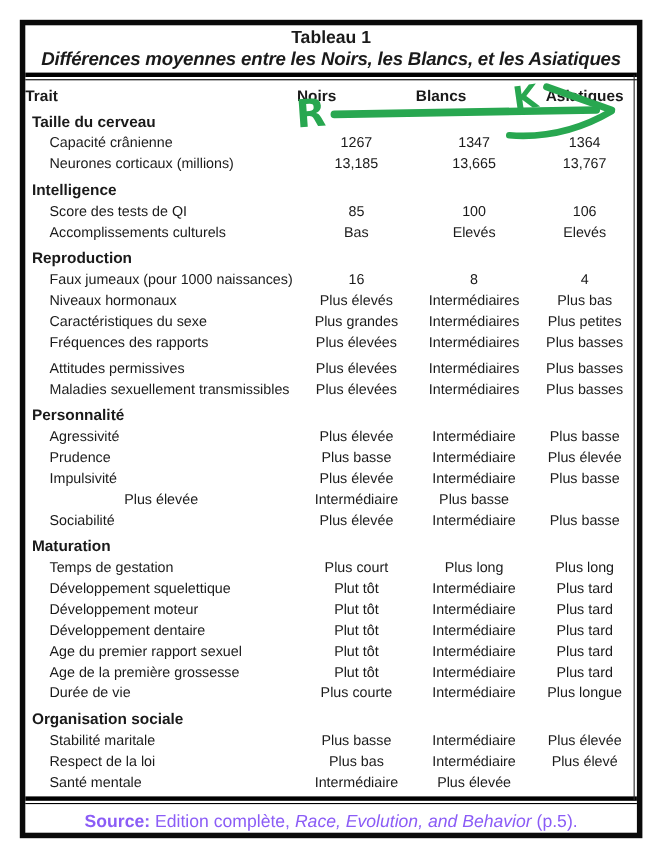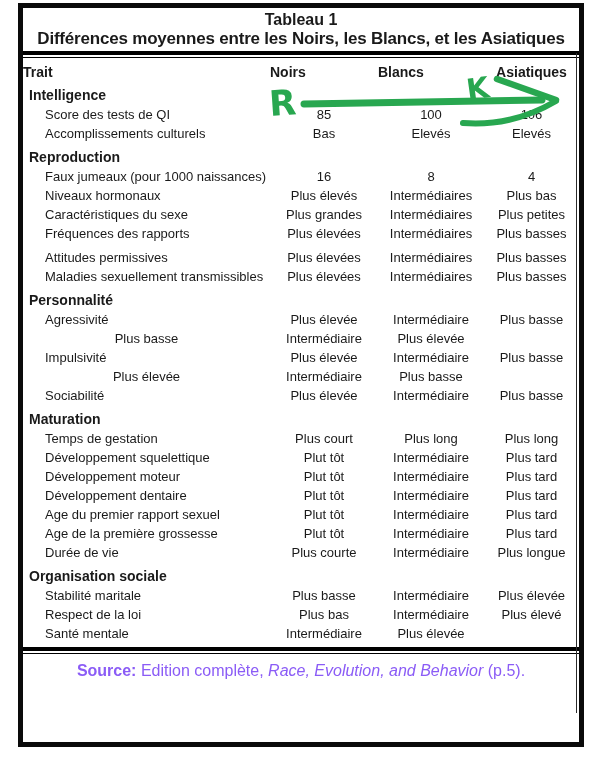--- a/index.html
+++ b/index.html
@@ -6,30 +6,30 @@
     margin: 0; padding: 0;
     width: 601px; height: 775px;
     background: #ffffff;
     overflow: hidden;
     font-family: "Liberation Sans", sans-serif;
     color: #1a1a1a;
   }
   .page { position: relative; width: 601px; height: 775px; }
 
   .frame {
-    position: absolute; left: 18px; top: 3px;
+    position: absolute; left: 18px; top: 18px;
     width: 566px; height: 744px;
     box-sizing: border-box;
     border: 5px solid #0a0a0a;
     background: #fff;
   }
 
   .title-block { text-align: center; padding-top: 2px; }
   .t1 { font-size: 16px; font-weight: bold; line-height: 19px; }
-  .t2 { font-size: 17px; font-weight: bold; line-height: 20px; letter-spacing: -0.2px; }
+  .t2 { font-size: 17px; font-weight: bold; line-height: 20px; letter-spacing: -0.2px; font-style: italic; }
 
   .rule-double {
     margin-top: 2px;
     border-top: 4px solid #000;
     border-bottom: 1px solid #000;
     height: 2px;
   }
   .rule-double.bottom { margin-top: 4px; }
 
   .grid-row {
@@ -89,20 +89,35 @@
 
     <div class="grid-row header-row">
       <div class="col-label">Trait</div>
       <div class="col-val">Noirs</div>
       <div class="col-val">Blancs</div>
       <div class="col-val last">Asiatiques</div>
     </div>
 
     <div id="sections">
         <div class="section">
+          <div class="section-header">Taille du cerveau</div>
+          <div class="grid-row row">
+            <div class="label">Capacité crânienne</div>
+            <div class="val">1267</div>
+            <div class="val">1347</div>
+            <div class="val">1364</div>
+          </div>
+          <div class="grid-row row">
+            <div class="label">Neurones corticaux (millions)</div>
+            <div class="val">13,185</div>
+            <div class="val">13,665</div>
+            <div class="val">13,767</div>
+          </div>
+        </div>
+        <div class="section">
           <div class="section-header">Intelligence</div>
           <div class="grid-row row">
             <div class="label">Score des tests de QI</div>
             <div class="val">85</div>
             <div class="val">100</div>
             <div class="val">106</div>
           </div>
           <div class="grid-row row">
             <div class="label">Accomplissements culturels</div>
             <div class="val">Bas</div>
@@ -151,20 +166,21 @@
         </div>
         <div class="section">
           <div class="section-header">Personnalité</div>
           <div class="grid-row row">
             <div class="label">Agressivité</div>
             <div class="val">Plus élevée</div>
             <div class="val">Intermédiaire</div>
             <div class="val">Plus basse</div>
           </div>
           <div class="grid-row row">
+            <div class="label">Prudence</div>
             <div class="val">Plus basse</div>
             <div class="val">Intermédiaire</div>
             <div class="val">Plus élevée</div>
           </div>
           <div class="grid-row row">
             <div class="label">Impulsivité</div>
             <div class="val">Plus élevée</div>
             <div class="val">Intermédiaire</div>
             <div class="val">Plus basse</div>
           </div>

